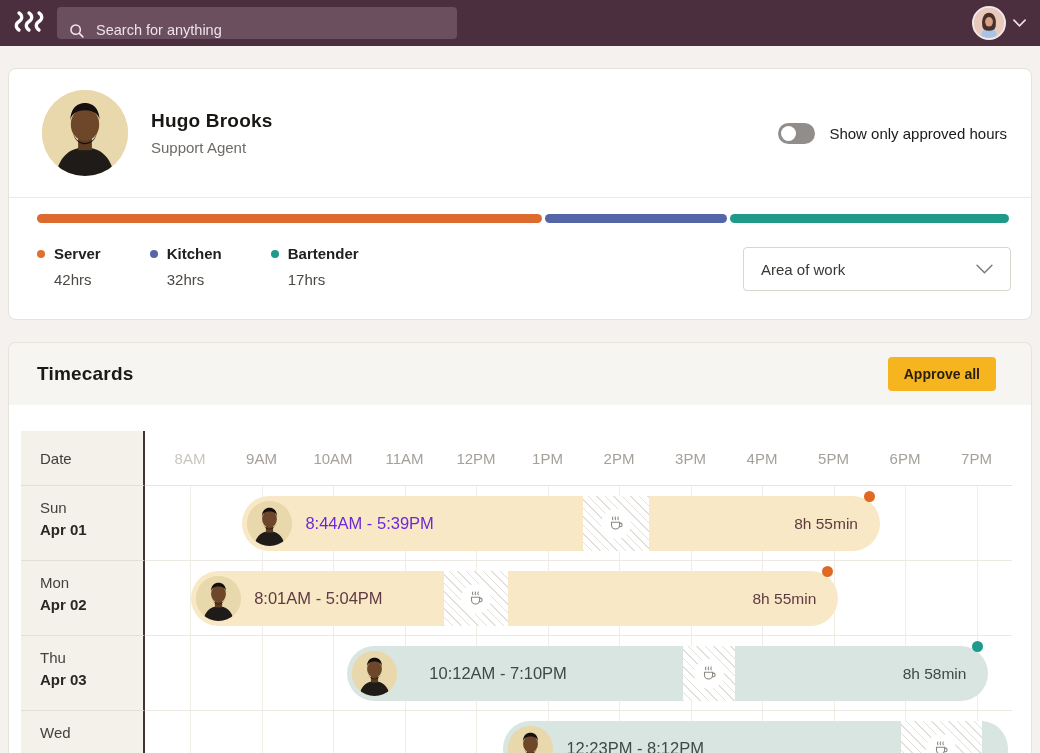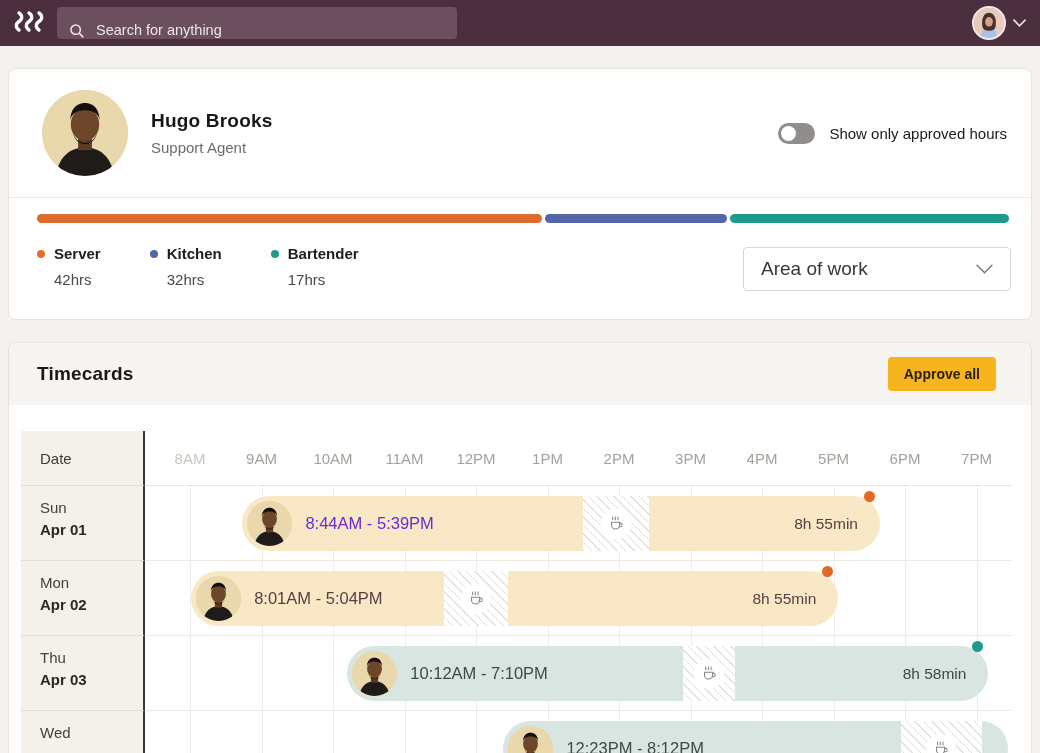--- a/index.html
+++ b/index.html
@@ -46,21 +46,21 @@
   .stack-bar{display:flex;gap:3px;height:9px;margin:0 8px;}
   .stack-seg{border-radius:4.5px;height:100%;}
   .legend-row{display:flex;margin-top:22px;align-items:flex-start;padding-left:8px;}
   .legend-item{margin-right:49px;}
   .legend-head{display:flex;align-items:center;gap:9px;font-size:15px;
     font-weight:bold;color:#22201D;}
   .legend-dot{width:8px;height:8px;border-radius:50%;flex:0 0 auto;}
   .legend-val{margin-left:17px;margin-top:9px;font-size:15px;color:#4C4843;}
   .area-select{margin-left:auto;margin-top:2px;width:268px;height:44px;
     border:1px solid #D9D5CF;border-radius:4px;display:flex;align-items:center;
-    padding:0 17px;box-sizing:border-box;color:#3A3733;font-size:19px;
+    padding:0 17px;box-sizing:border-box;color:#3A3733;font-size:15px;
     cursor:pointer;background:#fff;}
   .area-select svg{margin-left:auto;}
 
   
   .timecards-card{margin-top:22px;height:413px;overflow:hidden;
     border-radius:8px 8px 0 0;border-bottom:none;}
   .tc-head{height:62px;background:#F7F5F1;display:flex;align-items:center;
     padding:0 35px 0 28px;border-radius:8px 8px 0 0;}
   .tc-title{font-size:19px;font-weight:bold;color:#1B1916;letter-spacing:.2px;}
   .approve-btn{margin-left:auto;background:#F6B41F;color:#271F10;font-weight:bold;
@@ -317,21 +317,21 @@
             <div class="gridline" style="left: 188px;"></div>
             <div class="gridline" style="left: 259.5px;"></div>
             <div class="gridline" style="left: 331px;"></div>
             <div class="gridline" style="left: 402.5px;"></div>
             <div class="gridline" style="left: 474px;"></div>
             <div class="gridline" style="left: 545.5px;"></div>
             <div class="gridline" style="left: 617px;"></div>
             <div class="gridline" style="left: 688.5px;"></div>
             <div class="gridline" style="left: 760px;"></div>
             <div class="gridline" style="left: 831.5px;"></div>
-            <div class="pill" style="left: 202.3px; width: 641.117px; background: rgb(217, 229, 225);">
+            <div class="pill" style="left: 202.3px; width: 641.117px; background: rgb(217, 229, 225); gap: 19px;">
               <div class="pill-avatar">
                 <svg viewBox="0 0 100 100">
         <rect width="100" height="100" fill="#E9D8AC"></rect>
         <path d="M16,100 C20,75 35,67 50,67 C65,67 80,75 84,100 Z" fill="#1E1B19"></path>
         <rect x="42" y="52" width="16" height="18" fill="#5E3C24"></rect>
         <ellipse cx="50" cy="40" rx="16.5" ry="19" fill="#6E4629"></ellipse>
         <path d="M33,36 C33,20 42,15 50,15 C58,15 67,20 67,36 C67,29 60,23.5 50,23.5 C40,23.5 33,29 33,36 Z" fill="#15100D"></path>
         <path d="M35,46 C37,58 43,63 50,63 C57,63 63,58 65,46 C63,57 57,61.5 50,61.5 C43,61.5 37,57 35,46 Z" fill="#15100D"></path>
       </svg>
               </div>

